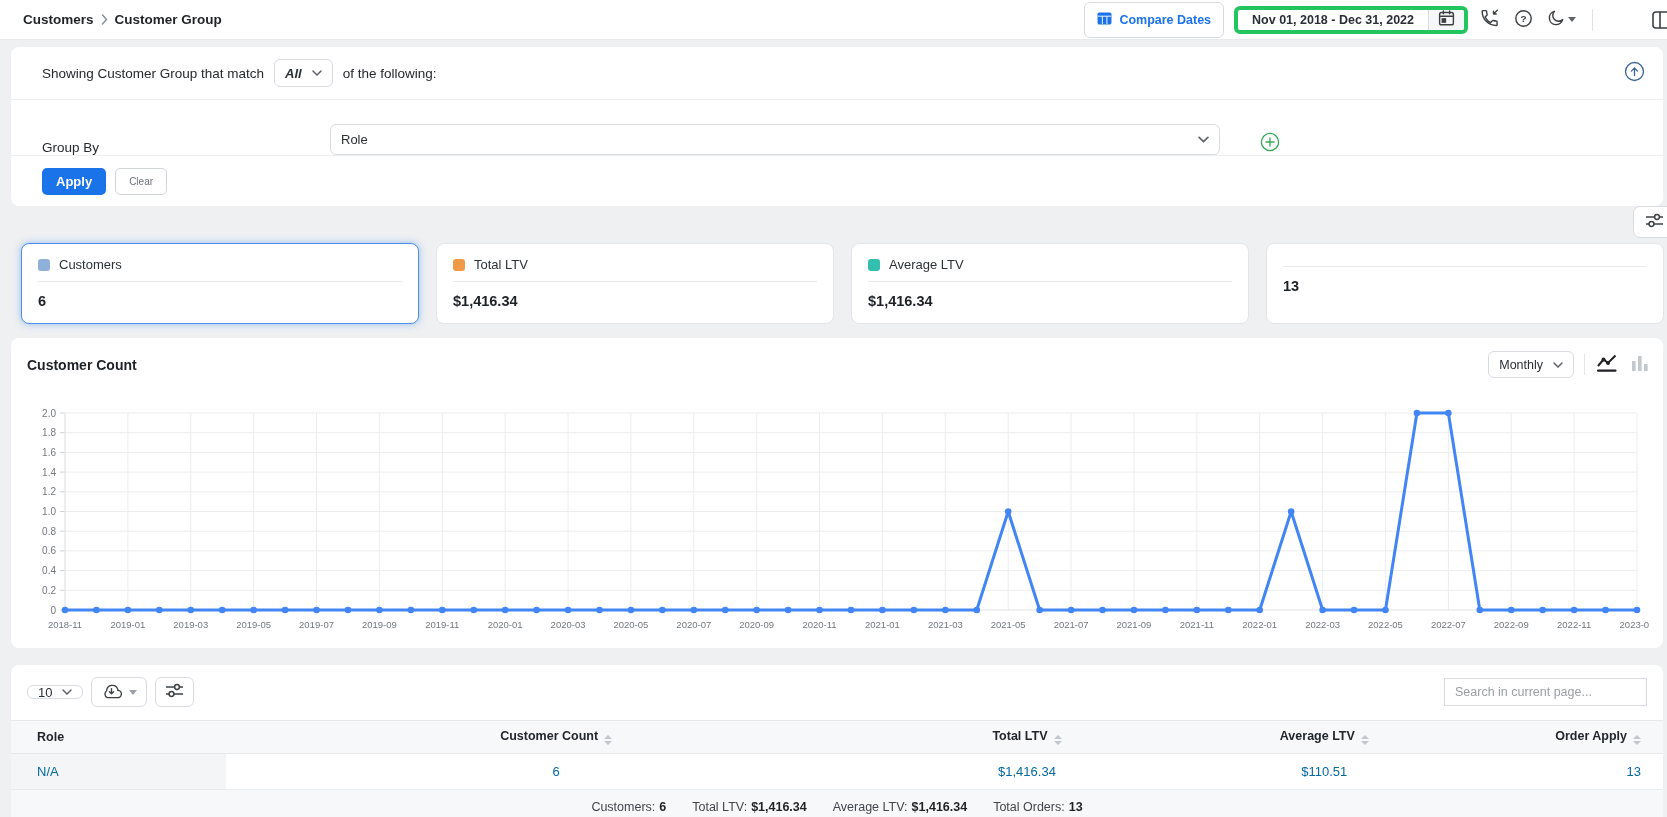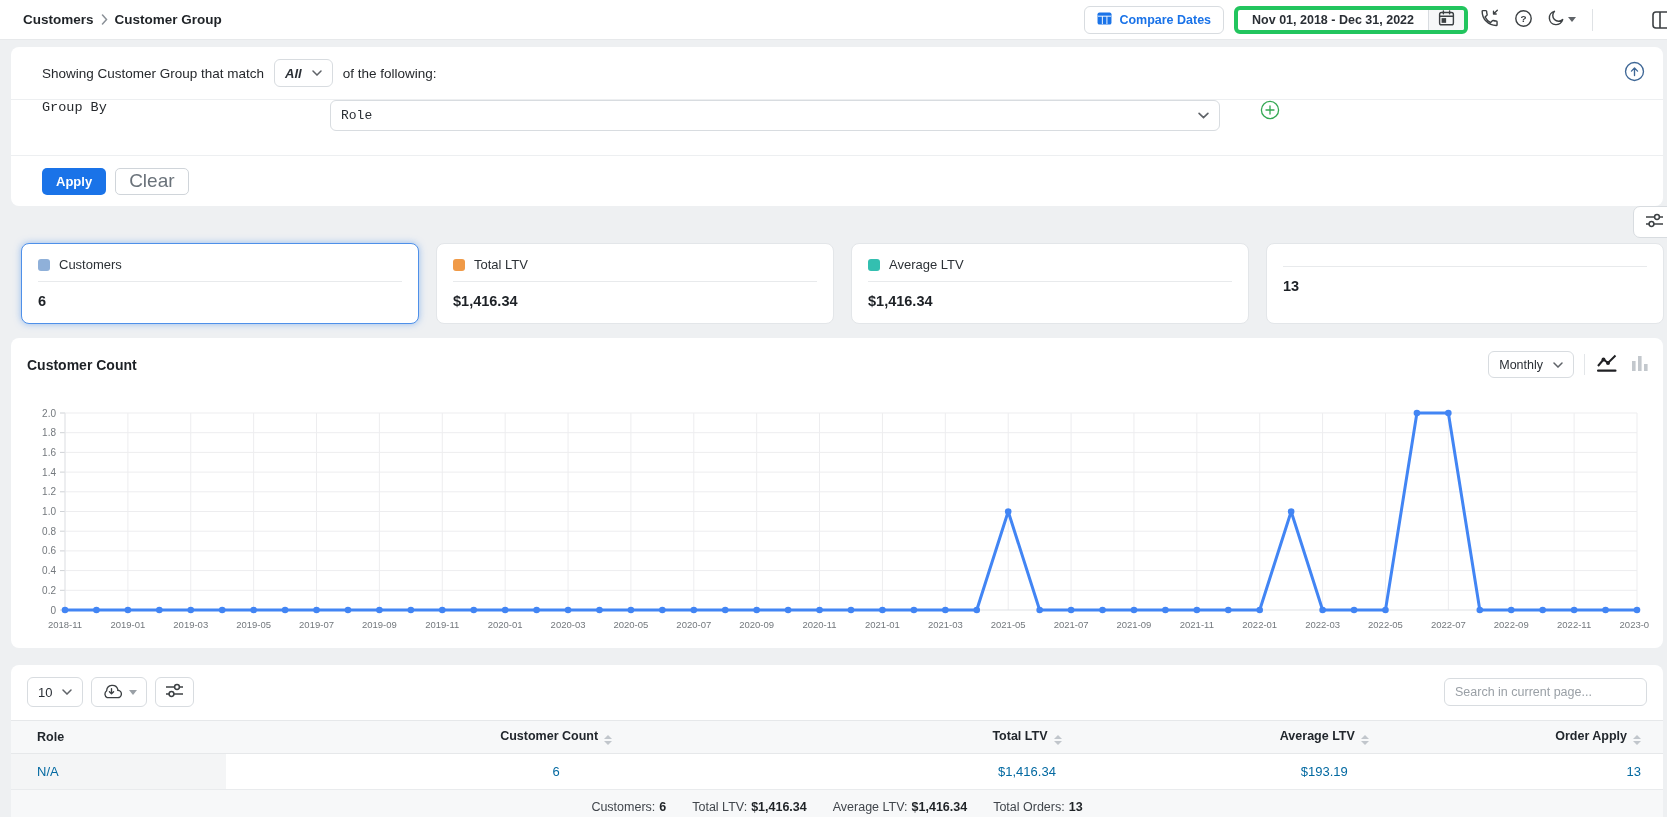--- a/index.html
+++ b/index.html
@@ -10,21 +10,21 @@
   }
   
   .topbar {
     height:40px; background:#fff; border-bottom:1px solid #e7e9eb;
     display:flex; align-items:center; padding:0 0 0 23px; position:relative;
   }
   .crumbs { display:flex; align-items:center; gap:7px; font-size:13.5px; font-weight:700; color:#1f2327; }
   .crumb-sep { color:#8a9097; display:flex; align-items:center; }
   .topbar-right { margin-left:auto; display:flex; align-items:center; gap:10px; padding-right:70px; }
   .btn-compare {
-    display:flex; align-items:center; gap:7px; height:28px; padding:0 12px;
+    display:flex; align-items:center; gap:7px; height:36px; padding:0 12px;
     border:1px solid #d8dce0; border-radius:6px; background:#fff;
     color:#1a73e8; font-weight:700; font-size:12.5px; cursor:pointer;
   }
   .date-group { display:flex; align-items:stretch; height:28px; border:4px solid #22c55e; border-radius:6px; overflow:hidden; background:#fff; }
   .date-range { display:flex; align-items:center; padding:0 14px; font-weight:700; font-size:12.5px; color:#2a2f35; cursor:pointer; }
   .date-cal { display:flex; align-items:center; padding:0 9px; border-left:1px solid #d8dce0; background:#f6f7f8; cursor:pointer; }
   .icon-btn { background:none; border:none; cursor:pointer; display:flex; align-items:center; gap:3px; padding:2px; }
   .caret-dn { width:0; height:0; border-left:4px solid transparent; border-right:4px solid transparent; border-top:5px solid #5f6368; }
   .v-div { width:1px; height:22px; background:#dfe2e5; margin:0 4px; }
   .cut-icon { position:absolute; left:1652px; top:11px; }
@@ -33,27 +33,27 @@
   .filter-panel { margin-top:7px; }
   .f-row1 { height:52px; display:flex; align-items:center; padding:0 18px 0 31px; font-size:13.5px; color:#26292d; }
   .sel {
     display:inline-flex; align-items:center; justify-content:space-between; gap:10px;
     border:1px solid #d8dce0; border-radius:6px; background:#fff; height:28px;
     padding:0 10px; font-size:13px; color:#2a2f35; cursor:pointer;
   }
   .sel-all { margin:0 10px; font-weight:600;font-style:italic; }
   .collapse-btn { margin-left:auto; background:none; border:none; cursor:pointer; display:flex; }
   .f-div { height:1px; background:#edeff1; }
-  .f-row2 { height:55px; display:flex; align-items:flex-start; padding:0 18px 0 31px;font-family:Liberation Mono, monospace; }
+  .f-row2 { height:55px; display:flex; align-items:flex-end; padding:0 18px 0 31px; }
   .groupby-label { width:288px; font-size:13.5px; color:#26292d; }
   .sel-role { width:890px; height:31px; }
   .plus-btn { margin-left:40px; background:none; border:none; cursor:pointer; display:flex; }
   .f-row3 { height:50px; display:flex; align-items:center; gap:9px; padding:0 31px; }
   .btn-apply { height:27px; padding:0 14px; background:#1a73e8; color:#fff; border:none; border-radius:5px; font-size:13px; font-weight:600; cursor:pointer; }
-  .btn-clear { height:27px; padding:0 13px; background:#fff; color:#6a727a; border:1px solid #d0d5da; border-radius:5px; font-size:19px; cursor:pointer; }
+  .btn-clear { height:27px; padding:0 13px; background:#fff; color:#6a727a; border:1px solid #d0d5da; border-radius:5px; font-size:10px; cursor:pointer; }
   
   .cards-settings { position:absolute; left:1633px; top:206px; width:46px; height:32px;
     background:#fff; border:1px solid #d8dce0; border-radius:7px; display:flex; align-items:center; padding-left:11px; cursor:pointer; }
   .cards { display:flex; gap:17px; margin:37px 0 0 21px; }
   .card { width:398px; height:81px; background:#fff; border:1px solid #e3e6e9; border-radius:8px; padding:13px 16px 0 16px; cursor:pointer; }
   .card.selected { border:1.5px solid #4e90e9; box-shadow:0 0 7px rgba(78,144,233,.55); }
   .card-top { display:flex; align-items:center; gap:9px; }
   .chip { width:12px; height:12px; border-radius:3px; flex:0 0 auto; }
   .card-label { font-size:13px; color:#2c3136; }
   .card-div { height:1px; background:#e8eaec; margin-top:9px; }
@@ -65,21 +65,21 @@
   .chart-controls { margin-left:auto; display:flex; align-items:center; gap:10px; }
   .sel-interval { height:27px; font-size:12.5px;text-align:right; }
   .chart-type { display:flex; align-items:center; gap:14px; padding-left:12px; border-left:1px solid #e3e6e9; }
   .ct-btn { background:none; border:none; cursor:pointer; display:flex; }
   .chart-wrap { margin-top:10px; }
   
   .table-panel { margin-top:17px; height:170px; padding:12px 16px 0 16px; }
   .tbl-toolbar { display:flex; align-items:center; }
   .tool-grp { display:flex; align-items:center; gap:8px; }
   .tool-btn { height:30px; border:1px solid #d8dce0; border-radius:6px; background:#fff; display:flex; align-items:center; gap:7px; padding:0 9px; cursor:pointer; font-size:13px; color:#2a2f35; }
-  .search-input { margin-left:auto; width:203px; height:28px; border:1px solid #d8dce0; border-radius:6px; padding:0 10px; font-size:12.5px; color:#2a2f35; font-family:"Liberation Sans", sans-serif; }
+  .search-input { margin-left:auto; width:203px; height:28px; border:1px solid #d8dce0; border-radius:0; padding:0 10px; font-size:12.5px; color:#2a2f35; font-family:"Liberation Sans", sans-serif; }
   .search-input::placeholder { color:#9aa0a6; }
   table.tbl { margin:13px -16px 0 -16px; width:calc(100% + 32px); border-collapse:collapse; font-size:13px; }
   .tbl thead th { background:#f7f8f9; border-top:1px solid #e6e8ea; border-bottom:1px solid #e6e8ea;
     height:33px; font-size:12.5px; font-weight:700; color:#22272d; white-space:nowrap; }
   .tbl th.l, .tbl td.l { text-align:left; padding-left:26px; }
   .tbl th.c, .tbl td.c { text-align:center; }
   .tbl th.r, .tbl td.r { text-align:right; padding-right:22px; }
   .tbl tbody td { height:36px; border-bottom:1px solid #e9ebed; color:#0369a1; }
   .tbl td.rolecell { background:#f4f5f6; }
   .sort { display:inline-flex; flex-direction:column; gap:2px; margin-left:6px; vertical-align:1px; }
@@ -421,21 +421,21 @@
         <circle cx="1547.12" cy="222" r="3.3" fill="#4285f4"></circle>
         <circle cx="1578.56" cy="222" r="3.3" fill="#4285f4"></circle>
         <circle cx="1610" cy="222" r="3.3" fill="#4285f4"></circle>
       </svg>
   </div>
 </section>
 
 <section class="panel table-panel">
   <div class="tbl-toolbar">
     <div class="tool-grp">
-      <span class="sel" style="height:30px;">
+      <span class="sel" style="height:14px;">
         <span>10</span>
         <svg width="10" height="6" viewBox="0 0 10 6">
             <path d="M1 1l4 4 4-4" fill="none" stroke="#5f6368" stroke-width="1.5" stroke-linecap="round"></path>
           </svg>
       </span>
       <button class="tool-btn">
         <span>
           <svg width="21" height="16" viewBox="0 0 22 16">
               <path d="M17.6 6.3A6 6 0 0 0 5.9 7.7 4.3 4.3 0 0 0 6.5 15h10.8a3.9 3.9 0 0 0 .3-7.8z" fill="none" stroke="#3c4043" stroke-width="1.4"></path>
               <path d="M11 5.5v5M8.8 8.7l2.2 2.2 2.2-2.2" fill="none" stroke="#3c4043" stroke-width="1.4" stroke-linecap="round" stroke-linejoin="round"></path>
@@ -484,21 +484,21 @@
               <i class="up"></i>
               <i class="dn"></i>
             </span></th>
       </tr>
     </thead>
     <tbody>
       <tr>
         <td class="l rolecell">N/A</td>
         <td class="c">6</td>
         <td class="c">$1,416.34</td>
-        <td class="c">$193.19</td>
+        <td class="c">$110.51</td>
         <td class="r">13</td>
       </tr>
     </tbody>
   </table>
 
   <div class="tbl-footer">
     <span class="foot-item">
         <span>Customers:</span>
         <b>6</b>
       </span>

